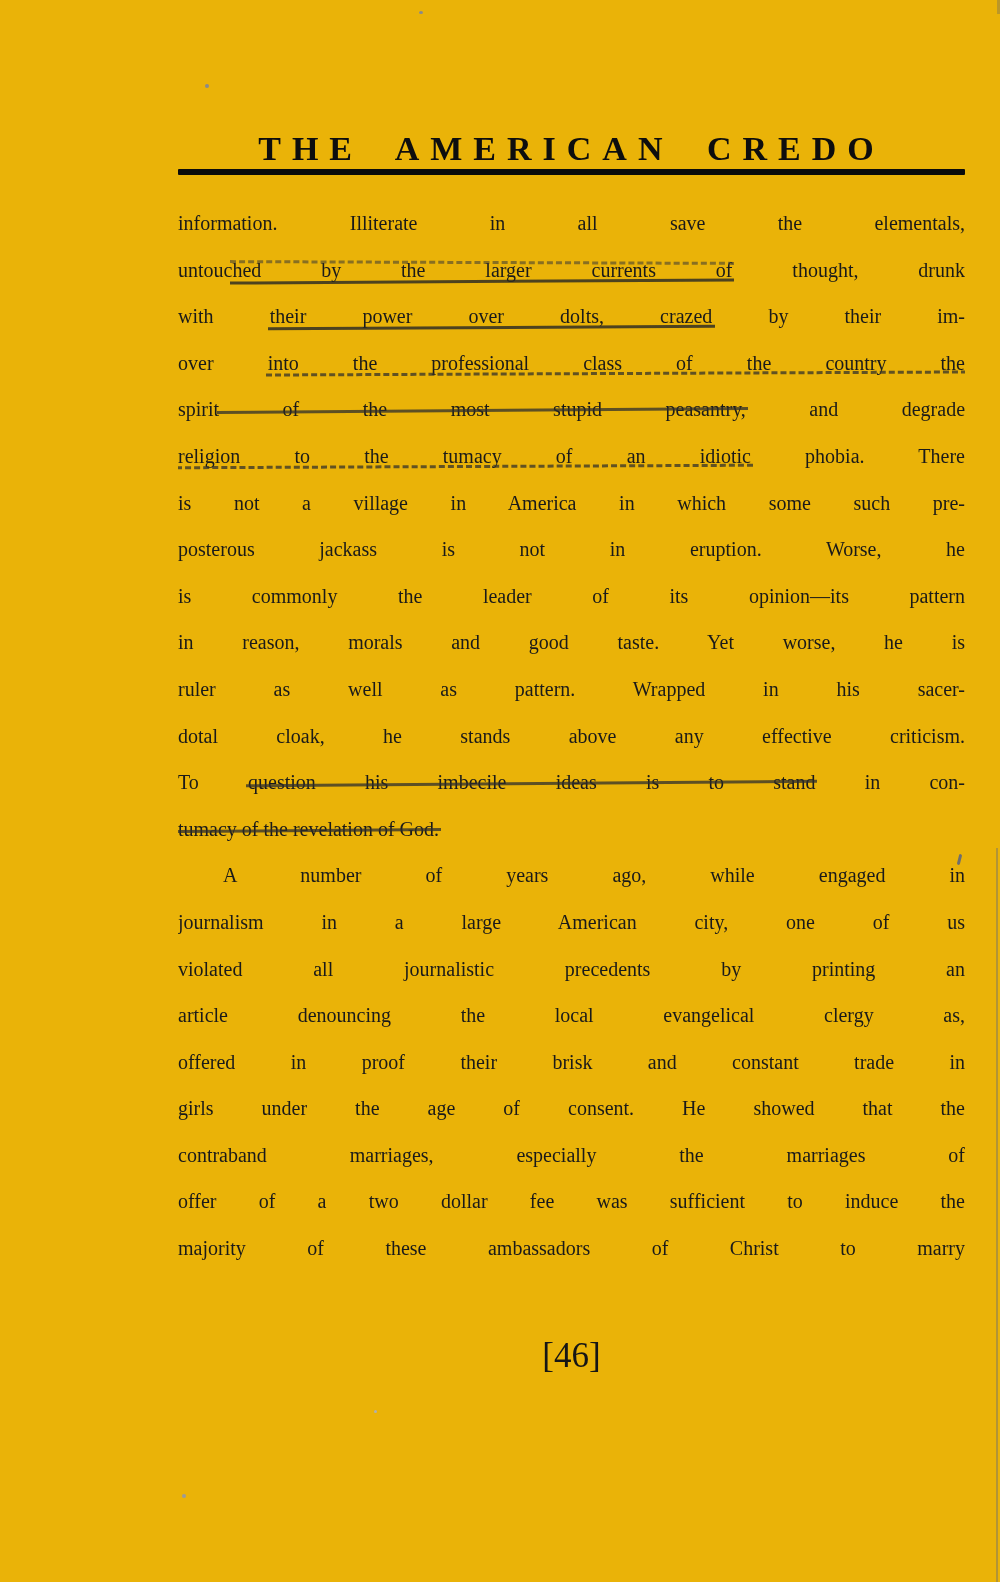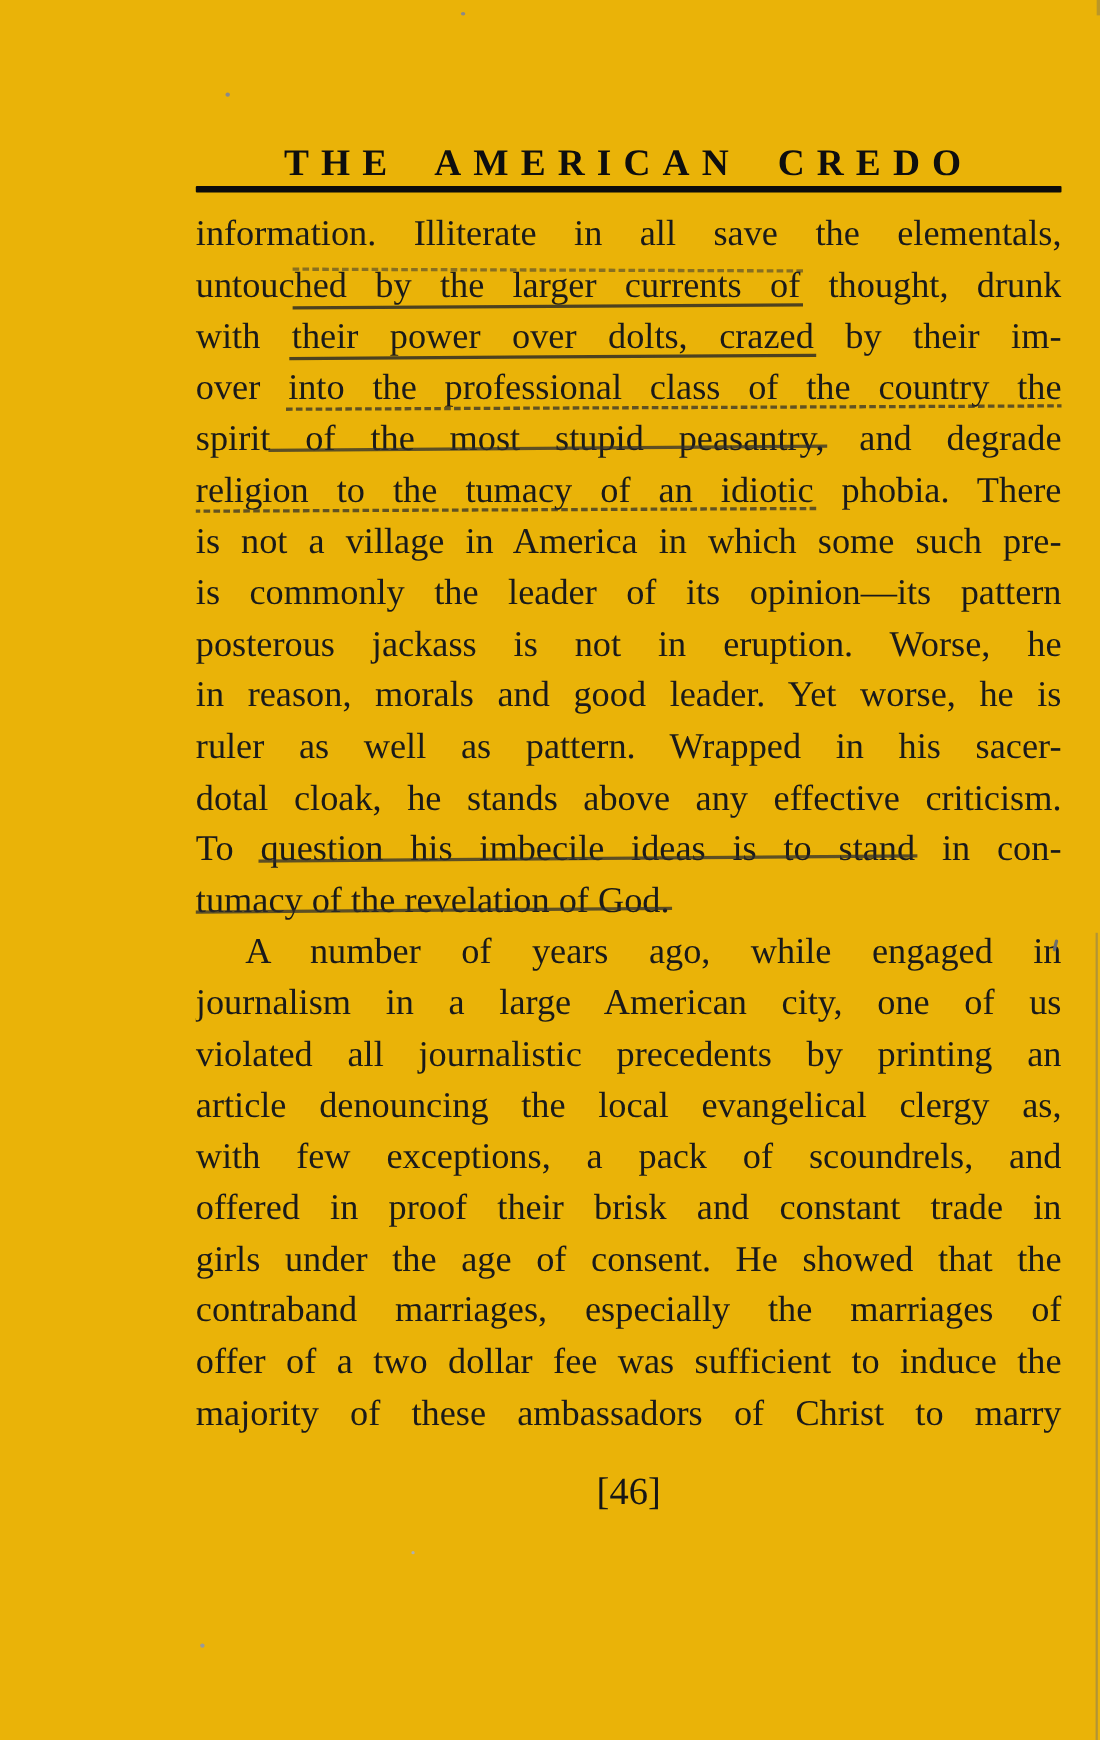--- a/index.html
+++ b/index.html
@@ -34,24 +34,24 @@
     position: absolute;
     top: 169px;
     left: 178px;
     width: 787px;
     height: 6px;
     background: #0b0b0b;
     border-radius: 1px;
   }
   .page-body {
     position: absolute;
-    top: 190px;
+    top: 200px;
     left: 178px;
     width: 787px;
-    font-size: 33px;
+    font-size: 20px;
     line-height: 46.6px;
   }
   .line {
     text-align: justify;
     text-align-last: justify;
     height: 46.6px;
     overflow: hidden;
     white-space: nowrap;
   }
   .line.noj {
@@ -113,32 +113,31 @@
   <div class="header-rule"></div>
 
   <div class="page-body" id="page-body">
       <div class="line"><span>information.  Illiterate in all save the elementals,</span></div>
       <div class="line"><span>untouc</span><span class="mark m-u2 m-o">hed by the larger currents of</span><span> thought, drunk</span></div>
       <div class="line"><span>with </span><span class="mark m-u2">their power over dolts, crazed</span><span> by their im-</span></div>
       <div class="line"><span>over </span><span class="mark m-u">into the professional class of the country the</span></div>
       <div class="line"><span>spirit</span><span class="mark m-s"> of the most stupid peasantry,</span><span> and degrade</span></div>
       <div class="line"><span class="mark m-u">religion to the tumacy of an idiotic</span><span> phobia.  There</span></div>
       <div class="line"><span>is not a village in America in which some such pre-</span></div>
+      <div class="line"><span>posterous jackass is not in eruption.  Worse, he</span></div>
       <div class="line"><span>is commonly the leader of its opinion—its pattern</span></div>
-      <div class="line"><span>posterous jackass is not in eruption.  Worse, he</span></div>
-      <div class="line"><span>in reason, morals and good leader.  Yet worse, he is</span></div>
+      <div class="line"><span>in reason, morals and good taste.  Yet worse, he is</span></div>
       <div class="line"><span>ruler as well as pattern.  Wrapped in his sacer-</span></div>
       <div class="line"><span>dotal cloak, he stands above any effective criticism.</span></div>
       <div class="line"><span>To </span><span class="mark m-s">question his imbecile ideas is to stand</span><span> in con-</span></div>
       <div class="line noj"><span class="mark m-s">tumacy of the revelation of God.</span></div>
       <div class="line indent"><span>A number of years ago, while engaged in</span></div>
       <div class="line"><span>journalism in a large American city, one of us</span></div>
       <div class="line"><span>violated all journalistic precedents by printing an</span></div>
       <div class="line"><span>article denouncing the local evangelical clergy as,</span></div>
-      <div class="line"><span>with few exceptions, a pack of scoundrels, and</span></div>
       <div class="line"><span>offered in proof their brisk and constant trade in</span></div>
       <div class="line"><span>girls under the age of consent.  He showed that the</span></div>
       <div class="line"><span>contraband marriages, especially the marriages of</span></div>
       <div class="line"><span>offer of a two dollar fee was sufficient to induce the</span></div>
       <div class="line"><span>majority of these ambassadors of Christ to marry</span></div>
     </div>
 
   <div class="page-number">[46]</div>
 
   <div class="speck sp1"></div>

